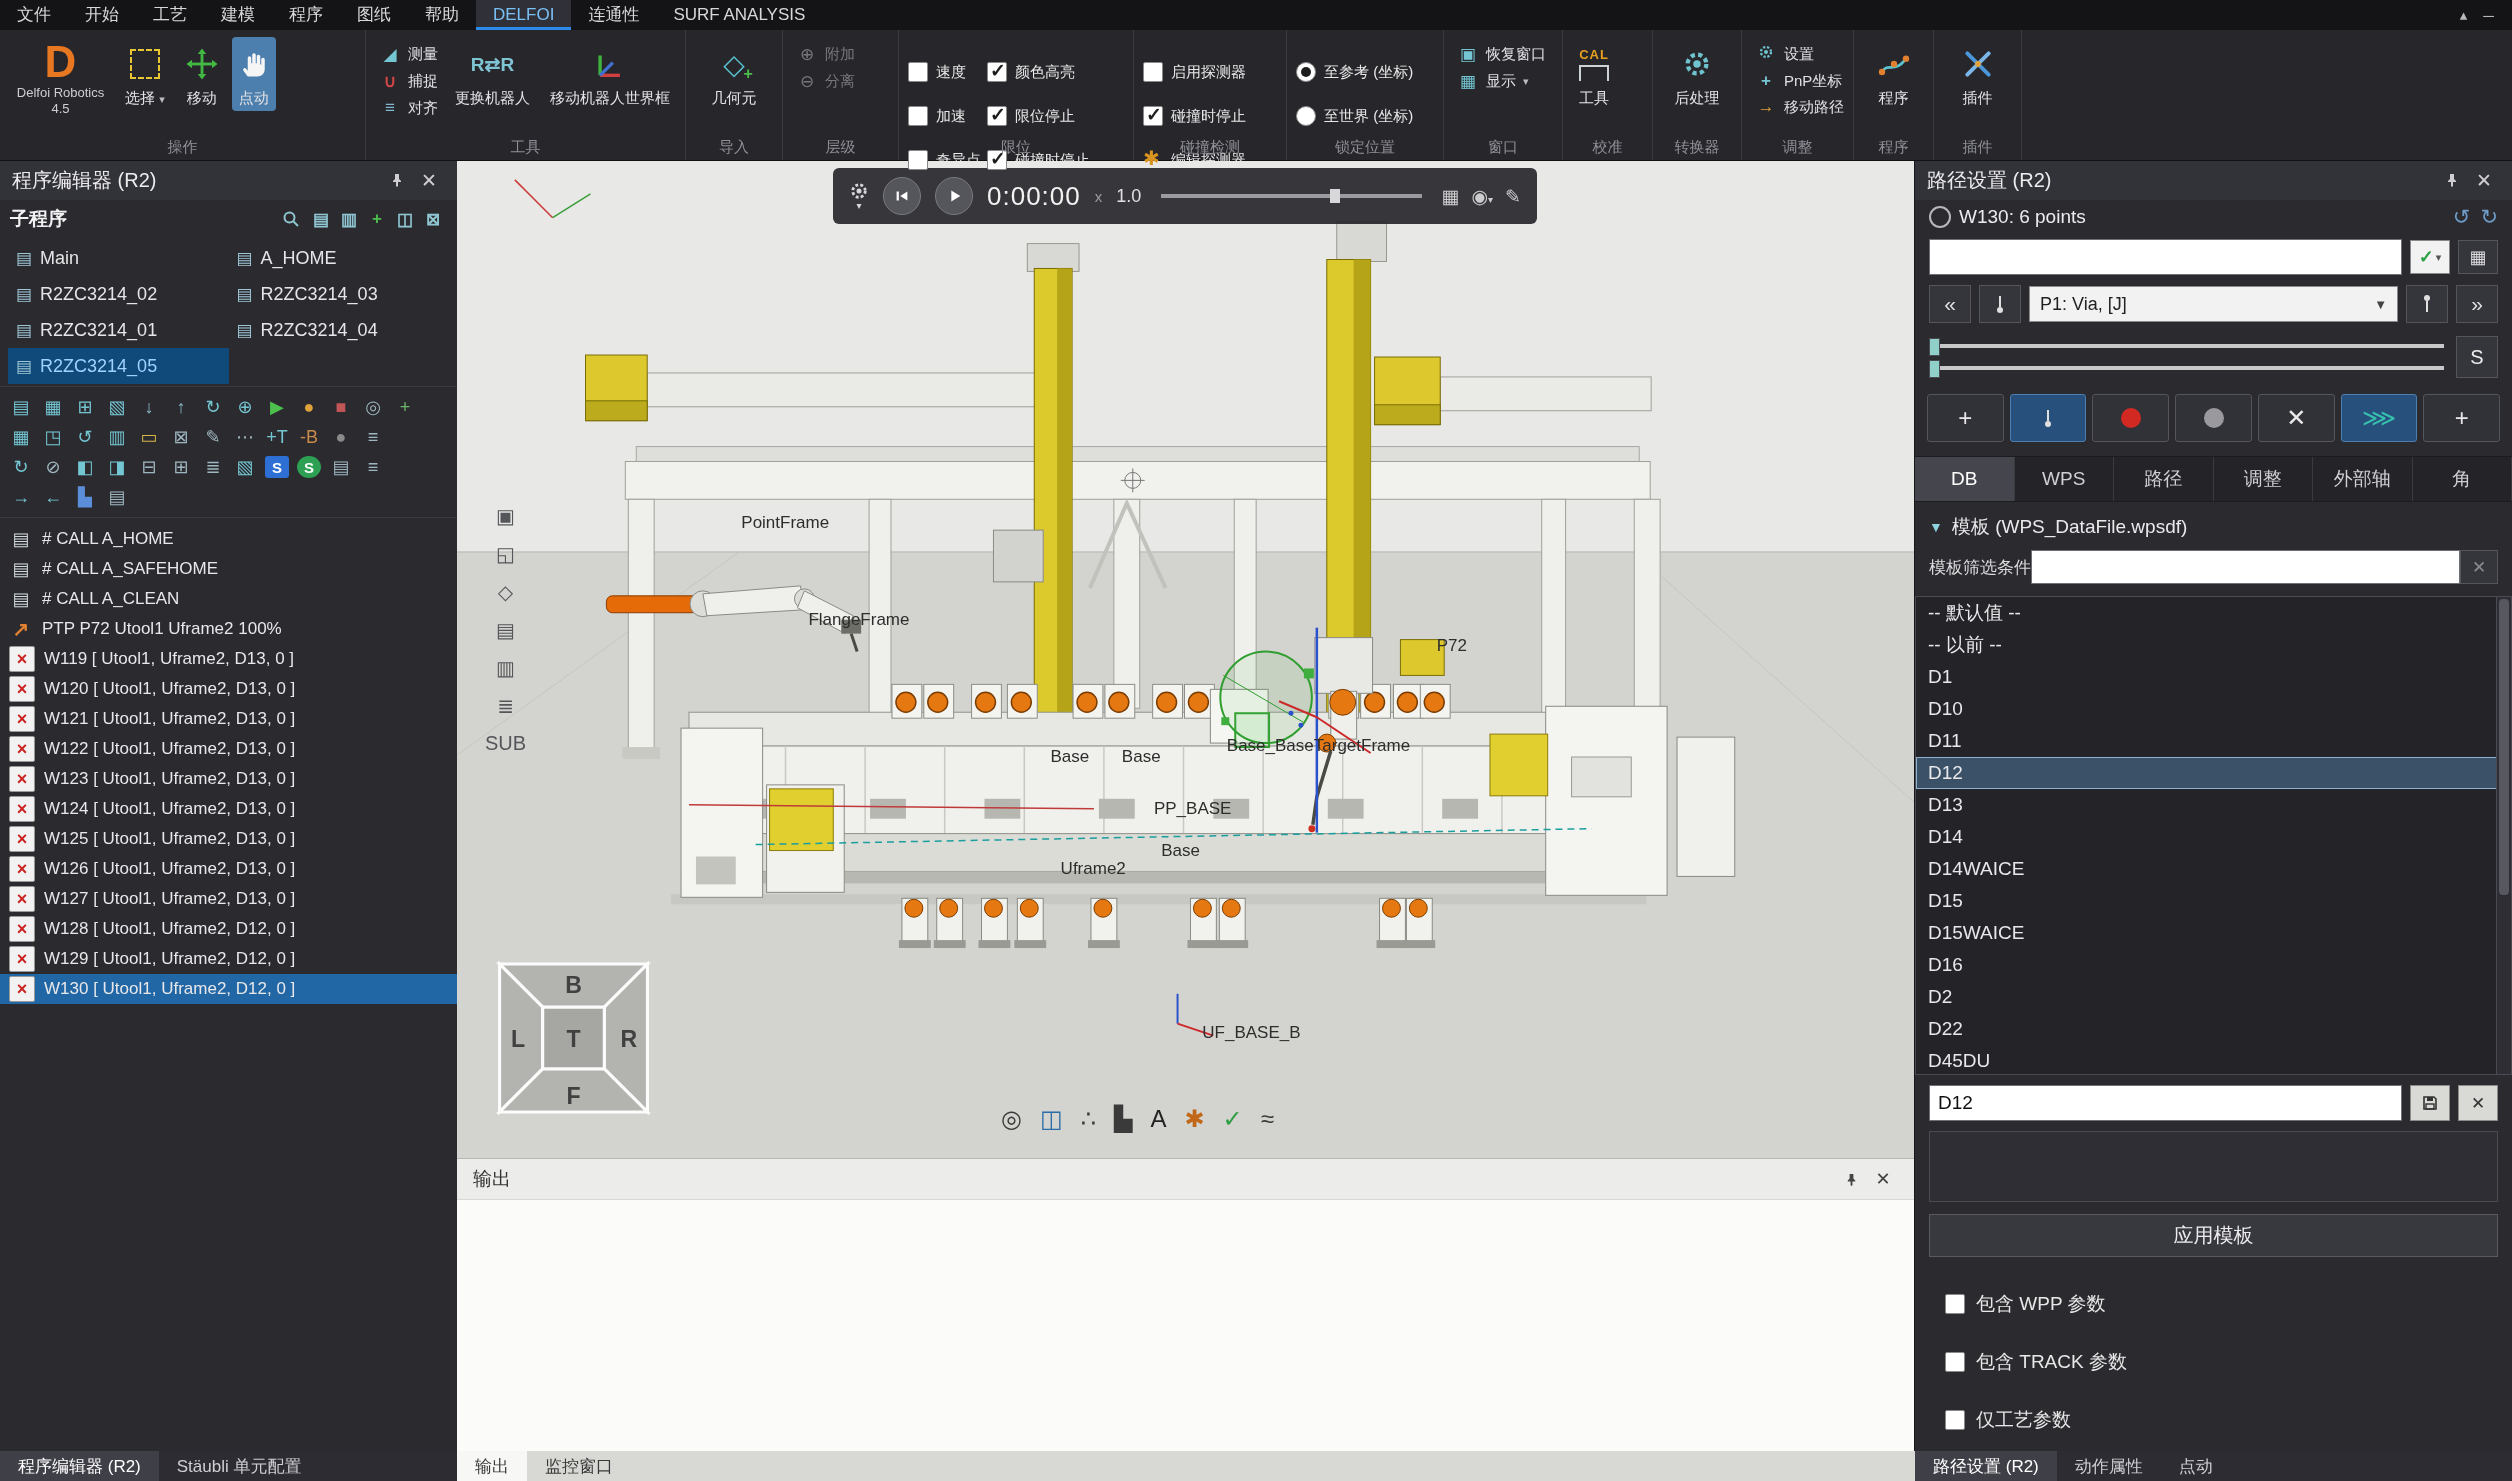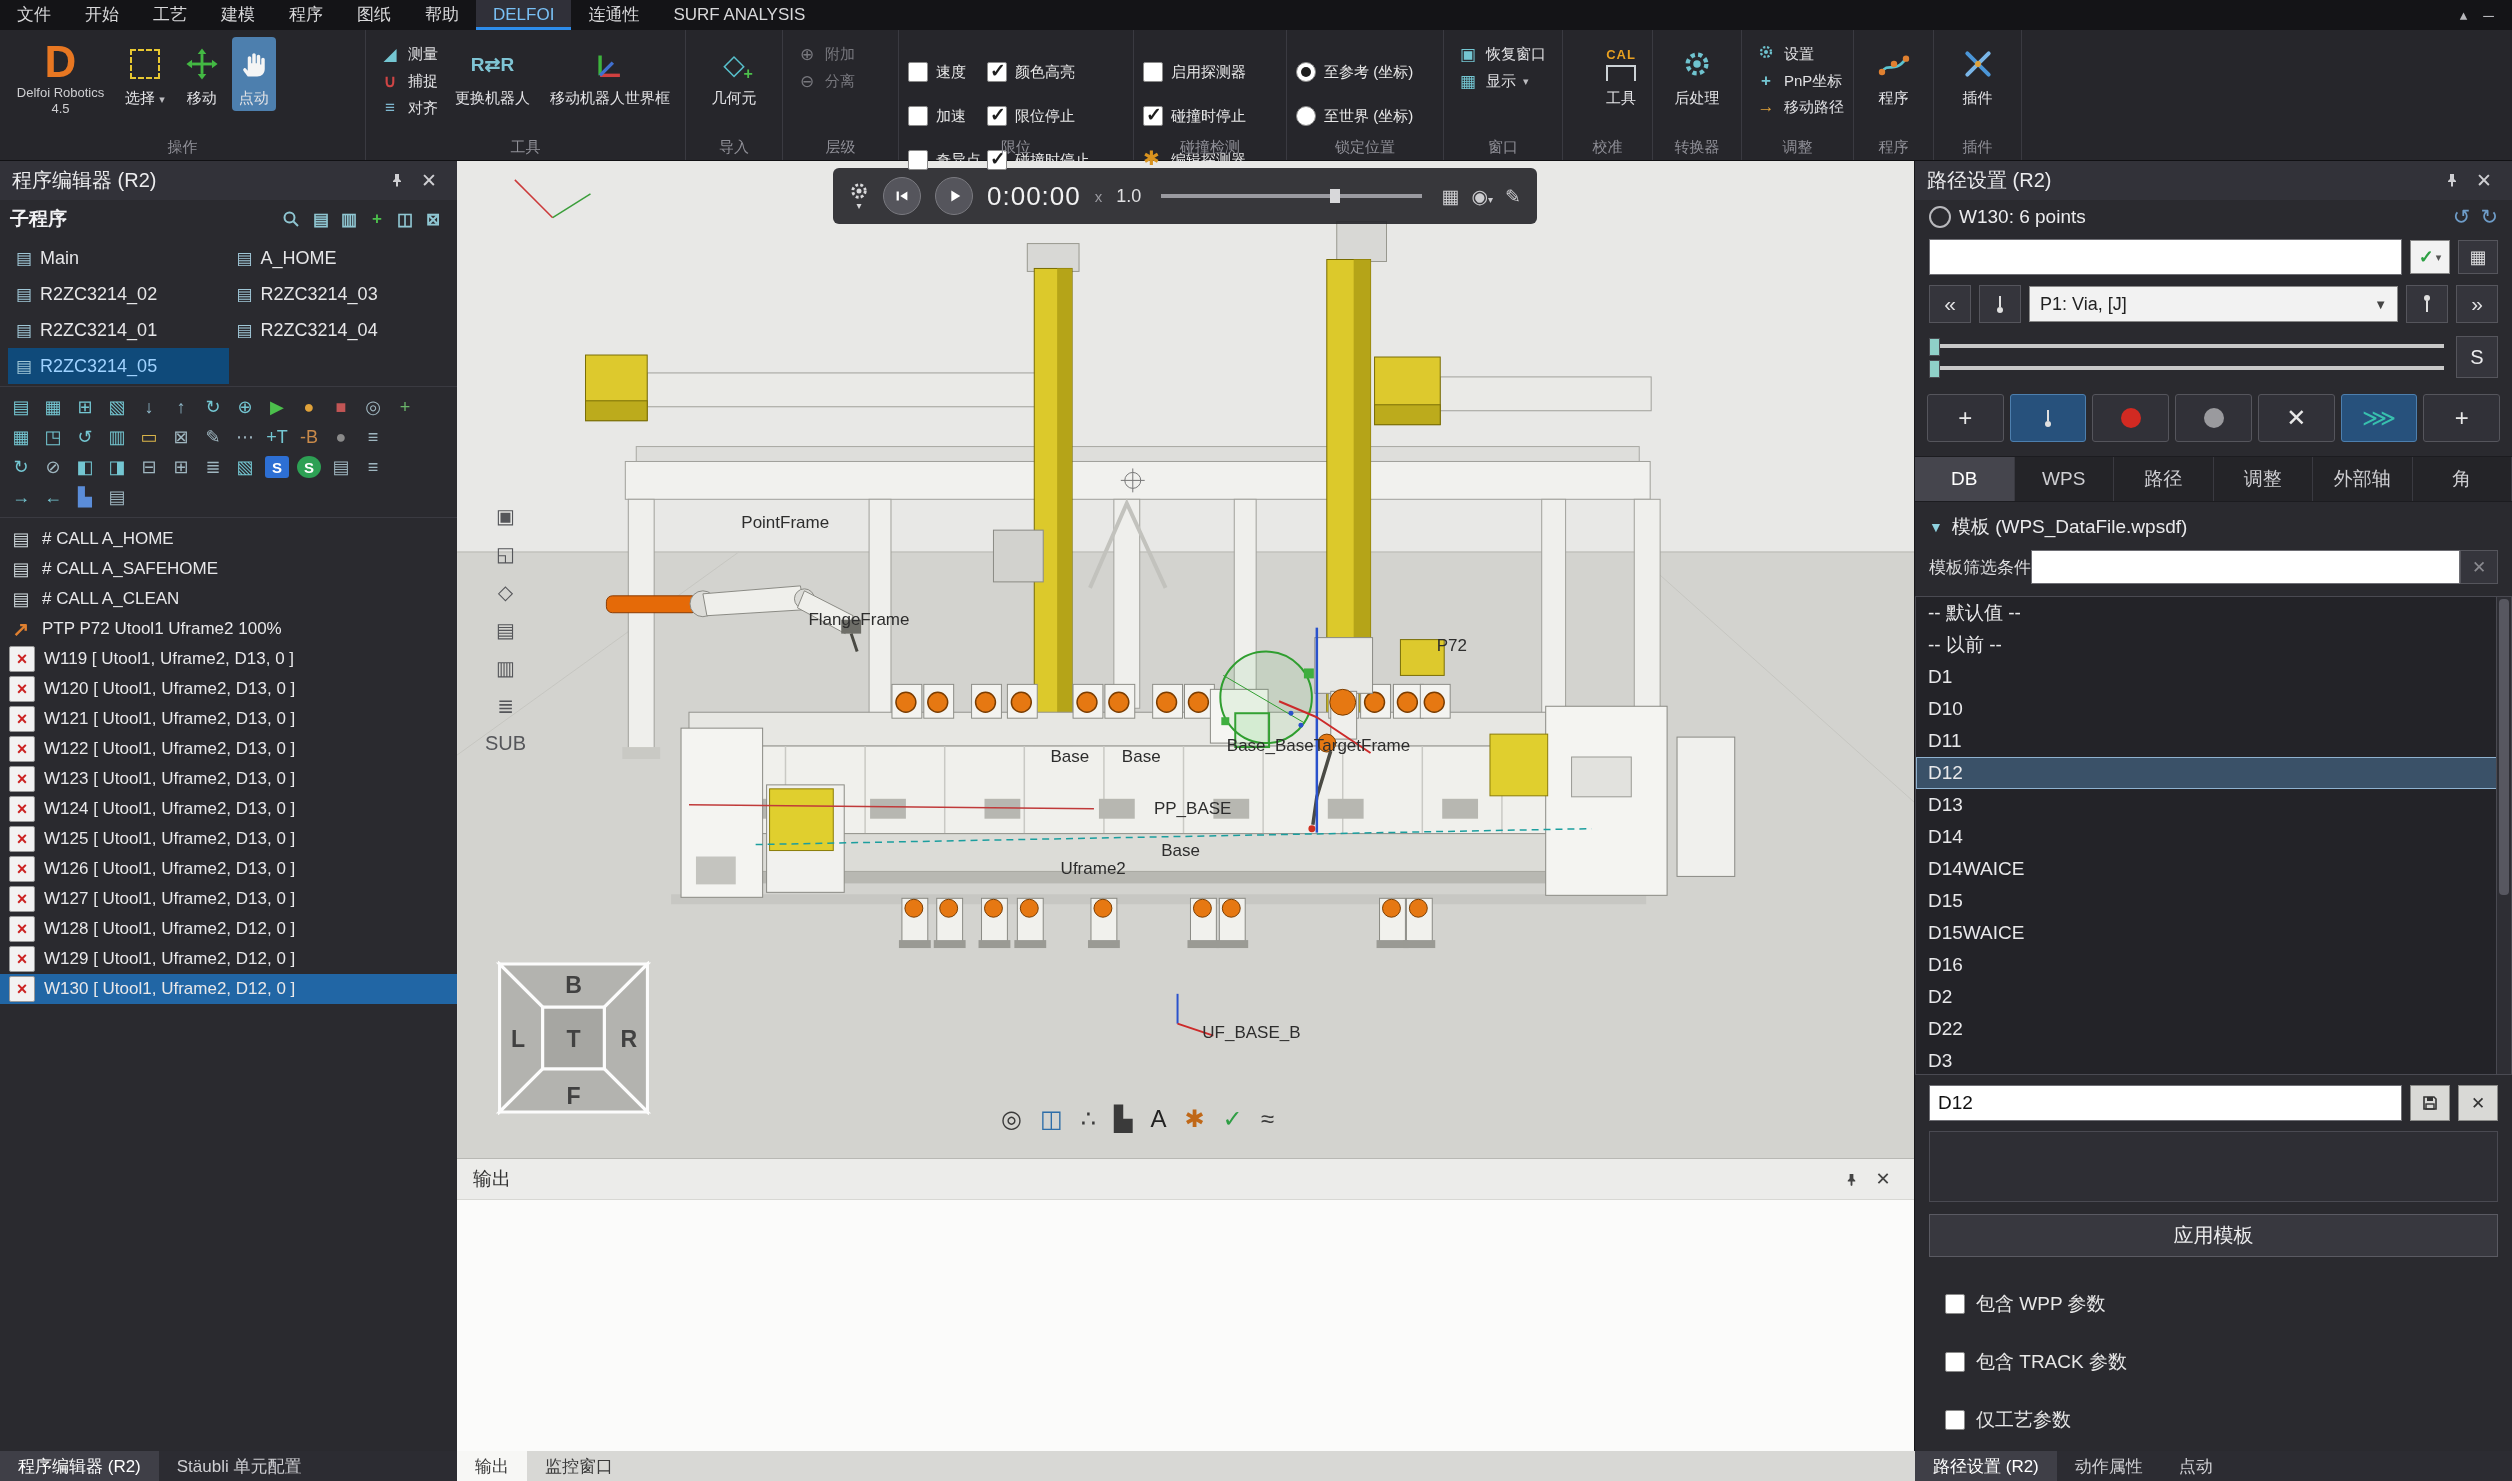--- a/index.html
+++ b/index.html
@@ -366,21 +366,21 @@
             <span class="sic" style="color:#74c6d2">▦</span>
             <span>显示</span>
             <span class="ddv">▾</span>
           </div>
       </div>
     </div>
     <div class="rg-label">窗口</div>
   </div>
 
   <div class="rgroup" style="width:90px">
-    <div class="rg-body" style="justify-content:flex-end;width:100%">
+    <div class="rg-body" style="justify-content:flex-start;width:100%">
       <div class="rbtn">
         <div class="ric">
           <span class="cal-txt">CAL</span>
           <span class="cal-ico"></span>
         </div>
         <div class="rlab">工具</div>
       </div>
     </div>
     <div class="rg-label">校准</div>
   </div>
@@ -1036,21 +1036,20 @@
         <div class="tpl-item">D11</div>
         <div class="tpl-item selected">D12</div>
         <div class="tpl-item">D13</div>
         <div class="tpl-item">D14</div>
         <div class="tpl-item">D14WAICE</div>
         <div class="tpl-item">D15</div>
         <div class="tpl-item">D15WAICE</div>
         <div class="tpl-item">D16</div>
         <div class="tpl-item">D2</div>
         <div class="tpl-item">D22</div>
-        <div class="tpl-item">D3</div>
         <div class="tpl-item">D45DU</div>
       </div>
     <div class="tpl-scroll">
         <div class="tpl-thumb"></div>
       </div>
   </div>
 
   <div class="name-row">
     <input class="name-input" value="D12" style="">
     <span class="lt-btn">

